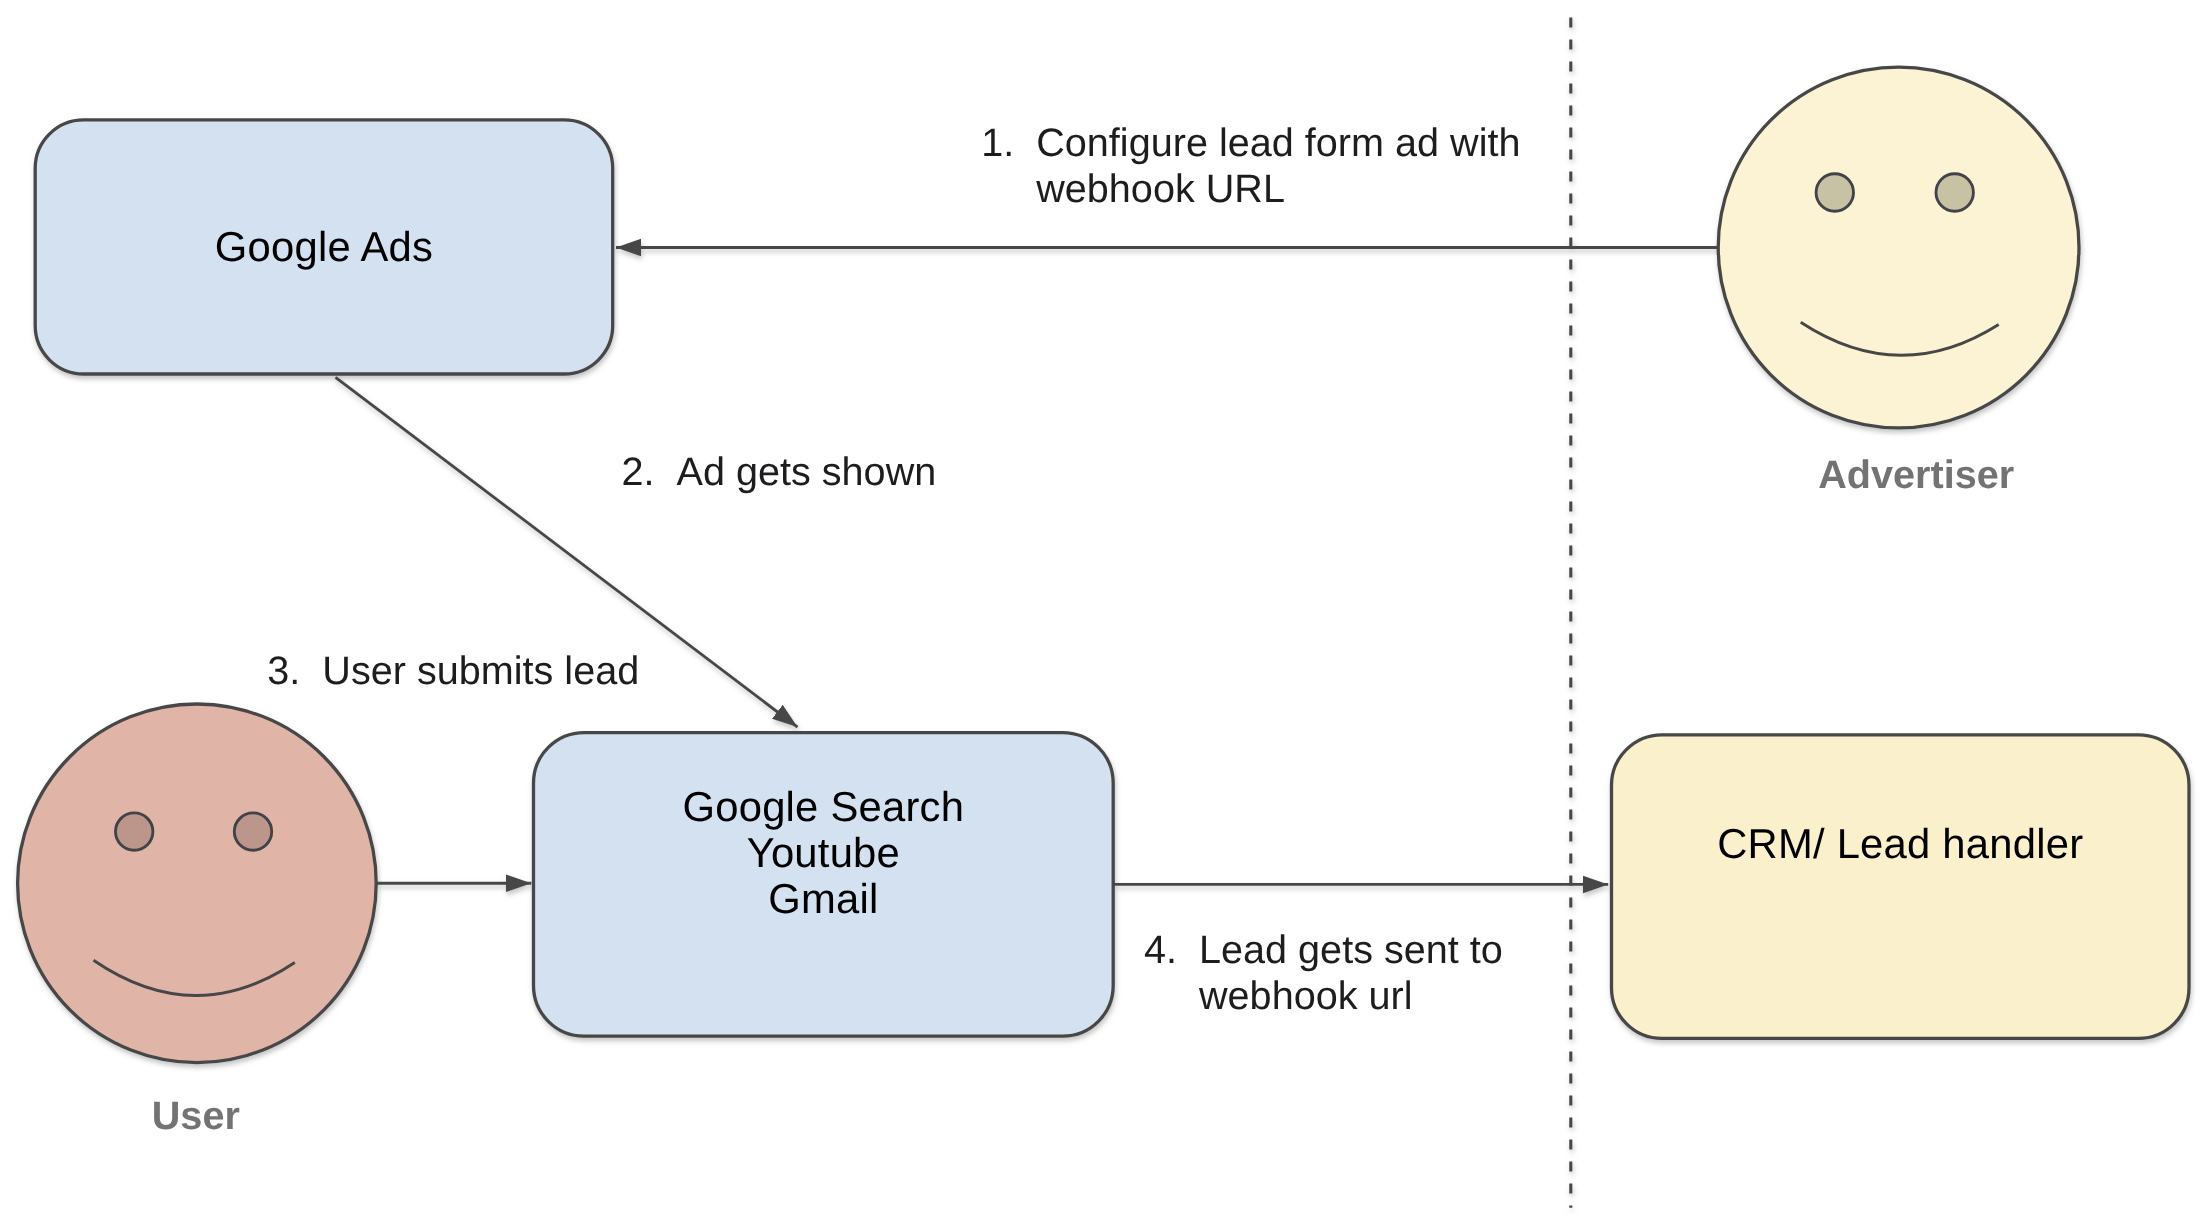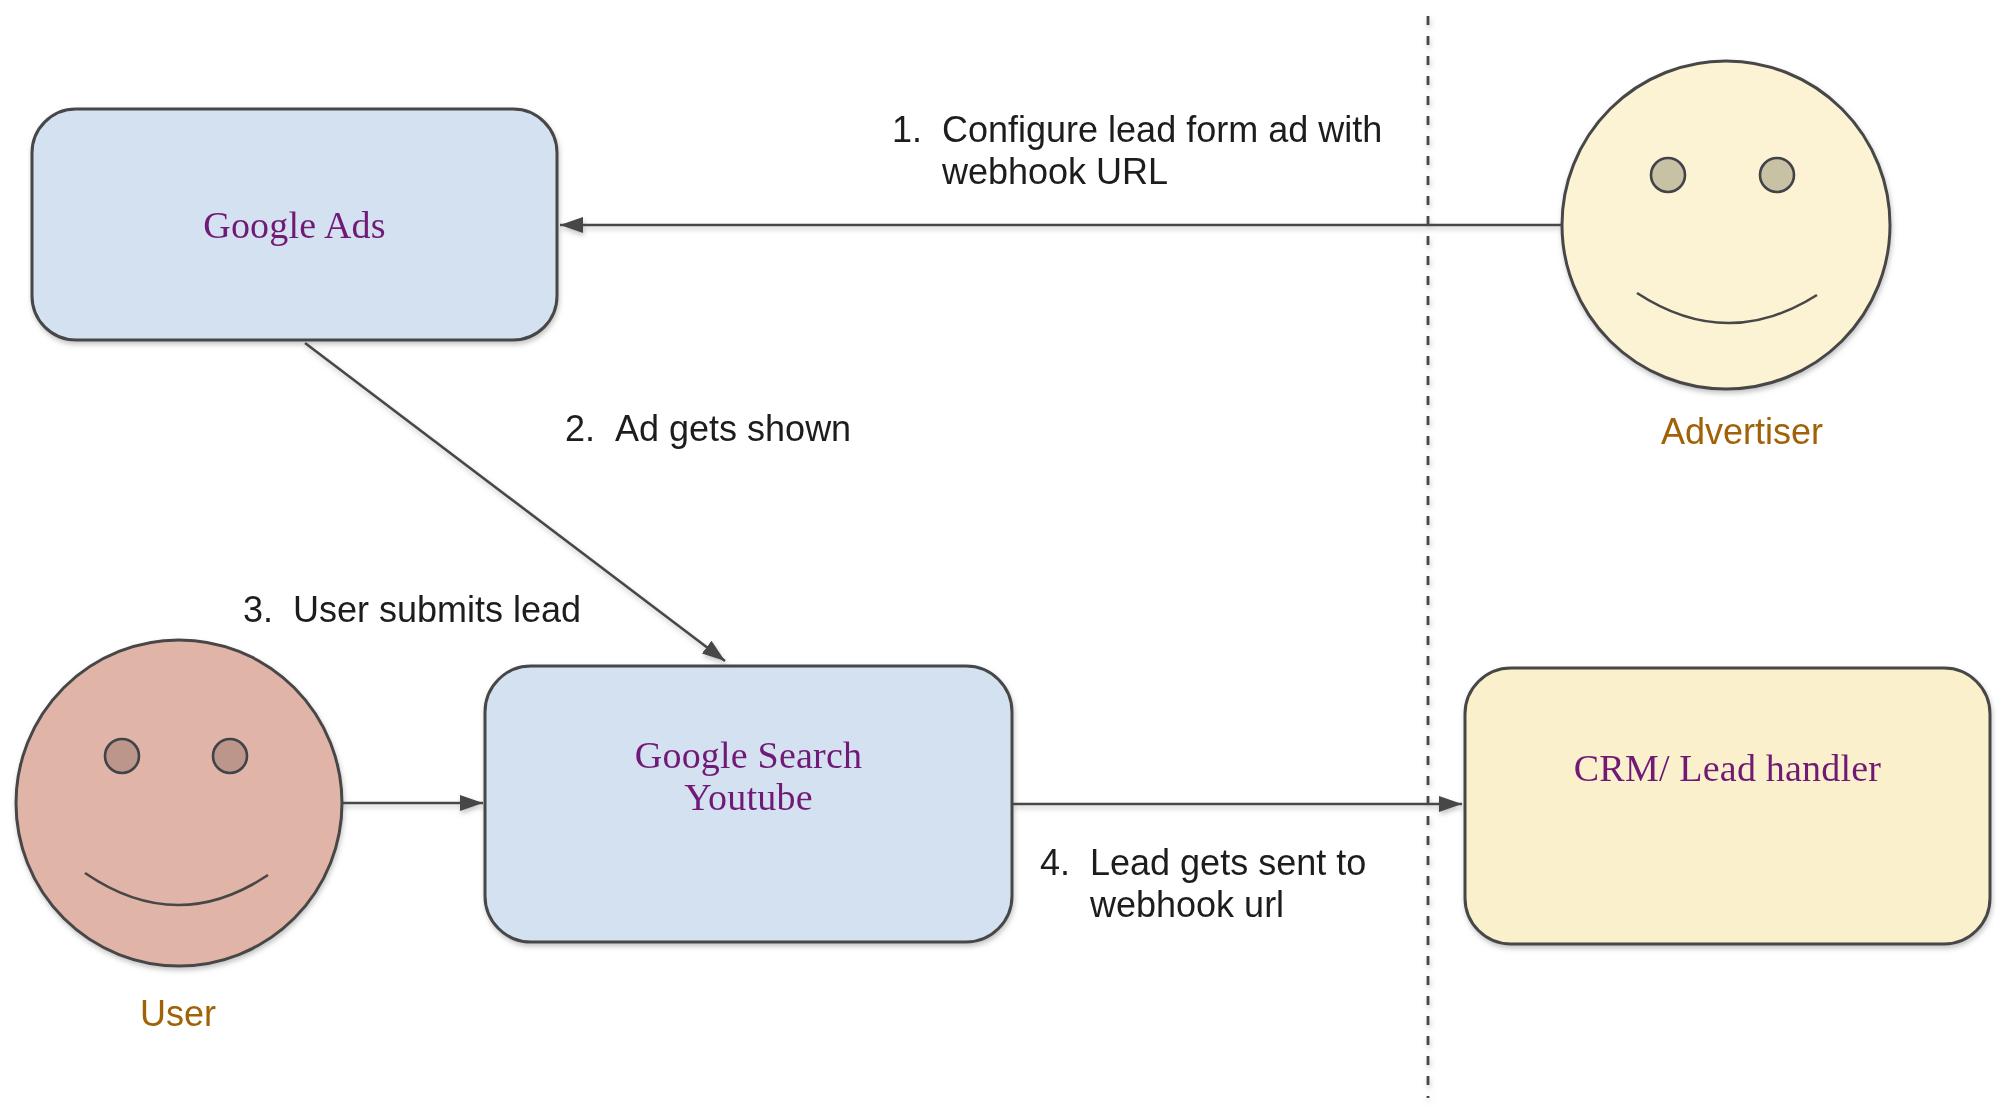--- a/index.html
+++ b/index.html
@@ -9,43 +9,42 @@
     background:#ffffff;
     font-family:"Liberation Sans", sans-serif;
     overflow:hidden;
   }
   .canvas svg{position:absolute;left:0;top:0;}
   .node-label{
     position:absolute;
     display:flex;align-items:center;justify-content:center;
     text-align:center;
     font-size:38px;line-height:42px;
-    color:#701a75;
+    color:#000000;
     pointer-events:none;
     letter-spacing:0.2px;
     white-space:pre;
-    font-family:Liberation Serif, serif;
   }
   .node-label .stack{display:flex;flex-direction:column;}
   .step{
     position:absolute;
     display:flex;
     font-size:36px;line-height:42px;
     color:#1d1d1f;
     white-space:pre;
   }
   .step .num{flex:0 0 50px;}
   .step .lines{display:flex;flex-direction:column;}
   .actor-label{
     position:absolute;
     width:500px;
     text-align:center;
-    font-weight:normal;
+    font-weight:bold;
     font-size:36px;line-height:44px;
-    color:#a16207;
+    color:#737373;
     white-space:pre;
   }
 </style>
 </head>
 <body>
 
 <div class="canvas">
 
   <svg width="2004" height="1116" viewBox="0 0 2004 1116">
     <defs>
@@ -92,20 +91,21 @@
   </svg>
 
   <div class="node-label" style="left:32px;top:109px;width:525px;height:231px;">
     <span>Google Ads</span>
   </div>
 
   <div class="node-label" style="left:485px;top:666px;width:527px;height:220px;">
     <span class="stack">
       <span>Google Search</span>
       <span>Youtube</span>
+      <span>Gmail</span>
     </span>
   </div>
 
   <div class="node-label" style="left:1465px;top:668px;width:525px;height:200px;">
     <span>CRM/ Lead handler</span>
   </div>
 
   <div class="actor-label" style="left:1492px;top:410px;">Advertiser</div>
 
   <div class="actor-label" style="left:-72px;top:992px;">User</div>

